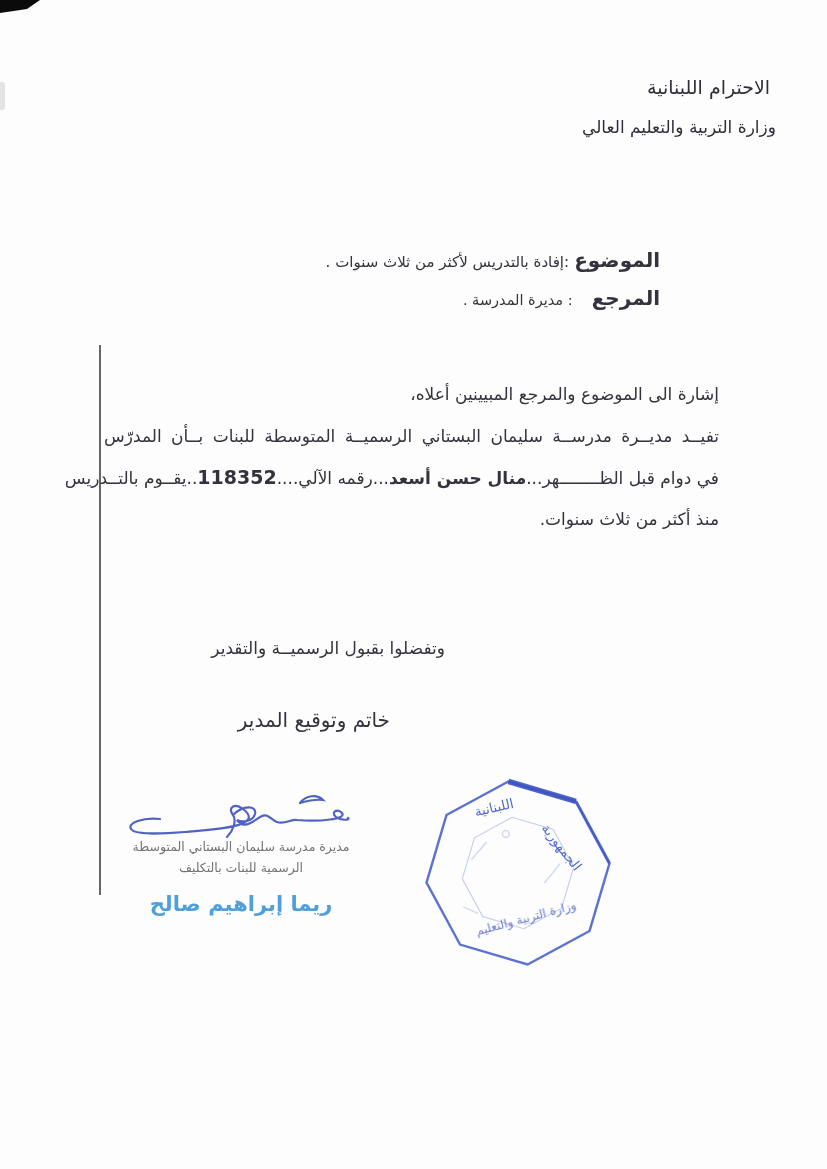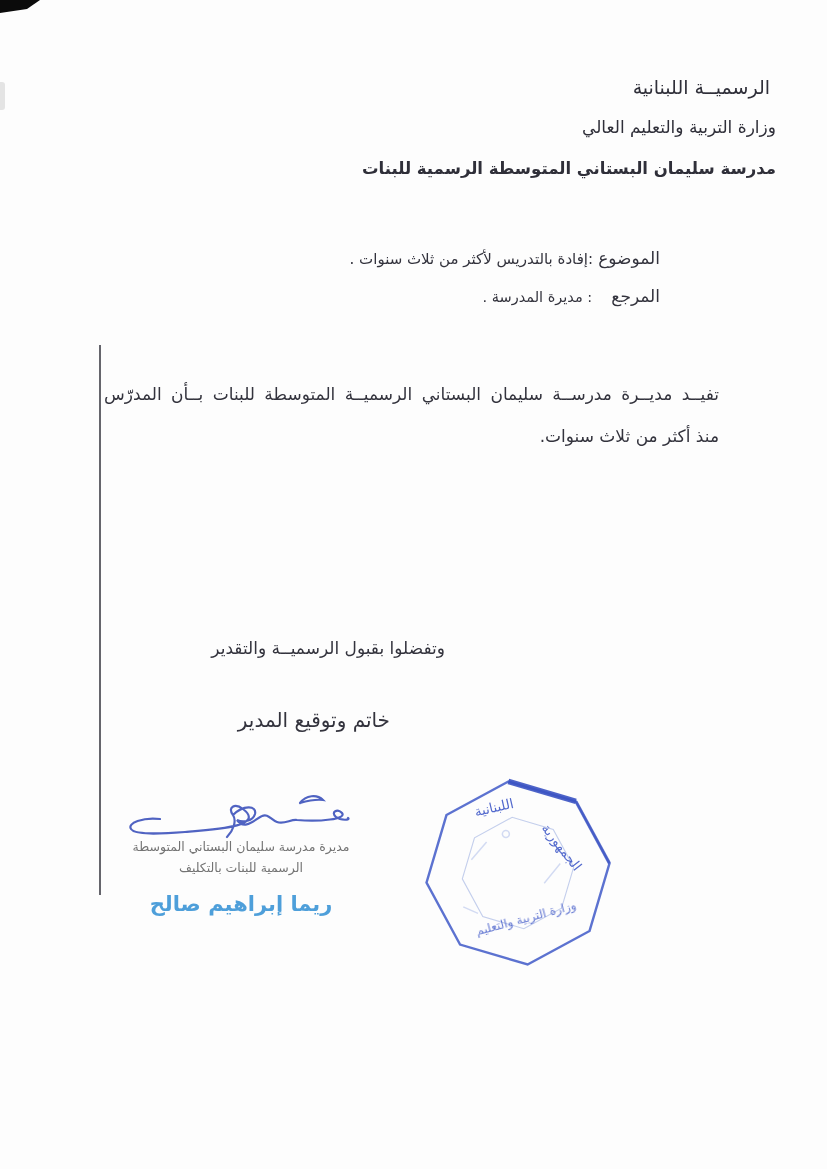--- a/index.html
+++ b/index.html
@@ -17,21 +17,21 @@
 
   
   .hdr-line{white-space:nowrap;text-align:right;color:#2f2f39;}
   .hdr-1{top:76px;right:57px;font-size:19px;}
   .hdr-2{top:117px;right:51px;font-size:17px;}
   .hdr-3{top:159px;right:51px;font-size:16.5px;font-weight:700;}
 
   
   .subj-block{top:248px;right:167px;text-align:right;}
   .subj-line{white-space:nowrap;height:38px;}
-  .subj-label{font-weight:400;font-size:17px;}
+  .subj-label{font-weight:700;font-size:20px;}
   .subj-value{font-size:15px;}
   .ref-value{font-size:14.5px;text-align:center;}
   .ref-gap{display:inline-block;width:14px;}
 
   
   .body-block{top:374px;right:108px;width:615px;font-size:17px;}
   .body-line{height:41.5px;line-height:41.5px;white-space:nowrap;text-align:right;}
   .body-just{text-align:justify;text-align-last:justify;white-space:normal;overflow:hidden;}
   .bold-name{font-weight:700;}
   .bold-num{font-weight:700;font-size:19px;letter-spacing:.5px;}
@@ -63,39 +63,42 @@
 </head>
 <body>
 
 <div class="page">
 
   <svg class="abs corner-mark" width="42" height="14">
     <polygon points="0,0 40,0 27,9 0,13" fill="#0b0b0b"></polygon>
   </svg>
   <div class="abs edge-smudge"></div>
 
-  <div class="abs hdr-line hdr-1">الرسميــة اللبنانية</div>
+  <div class="abs hdr-line hdr-1">الاحترام اللبنانية</div>
   <div class="abs hdr-line hdr-2">وزارة التربية والتعليم العالي</div>
-  <div class="abs hdr-line hdr-3">مدرسة سليمان البستاني المتوسطة الرسمية للبنات</div>
 
   <div class="abs subj-block">
     <div class="subj-line">
       <span class="subj-label">الموضوع</span>
       <span class="subj-value">:إفادة بالتدريس لأكثر من ثلاث سنوات .</span>
     </div>
     <div class="subj-line">
       <span class="subj-label">المرجع</span><span class="ref-gap"></span>
       <span class="ref-value">: مديرة المدرسة .</span>
     </div>
   </div>
 
   <div class="abs vrule"></div>
 
   <div class="abs body-block">
+    <div class="body-line" style="padding-left:6px;">إشارة الى الموضوع والمرجع المبيينين أعلاه،</div>
     <div class="body-line body-just">تفيــد مديــرة مدرســة سليمان البستاني الرسميــة المتوسطة للبنات بــأن المدرّس المتعاقد أصولاً</div>
+    <div class="body-line">
+      <span>في دوام قبل الظــــــــهر...</span><span class="bold-name">منال حسن أسعد</span><span>...رقمه الآلي....</span><span class="bold-num">118352</span><span>..يقــوم بالتــدريس</span>
+    </div>
     <div class="body-line">منذ أكثر من ثلاث سنوات.</div>
   </div>
 
   <div class="abs closing">وتفضلوا بقبول الرسميــة والتقدير</div>
   <div class="abs seal-cap">خاتم وتوقيع المدير</div>
 
   <svg class="abs sig-svg" width="250" height="70" viewBox="0 0 250 70">
     <g fill="none" stroke="#4156bd" stroke-width="2.2" stroke-linecap="round" opacity="0.92">
       <path d="M 185,18 c 6,-8 17,-9 23,-3 c -8,-1 -16,1 -23,3"></path>
       <path d="M 45,34 C 28,32 12,38 16,44 C 20,50 44,49 70,47 C 105,44 150,41 128,24 C 120,18 112,22 118,30 C 122,36 118,46 112,52 M 118,30 C 128,20 142,20 140,29 C 138,36 128,38 122,35 C 130,46 140,34 147,31 C 153,28 156,35 162,37 C 169,40 176,34 182,35 C 205,37 232,34 227,28 C 223,23 215,27 221,32 C 226,36 236,35 233,33"></path>

